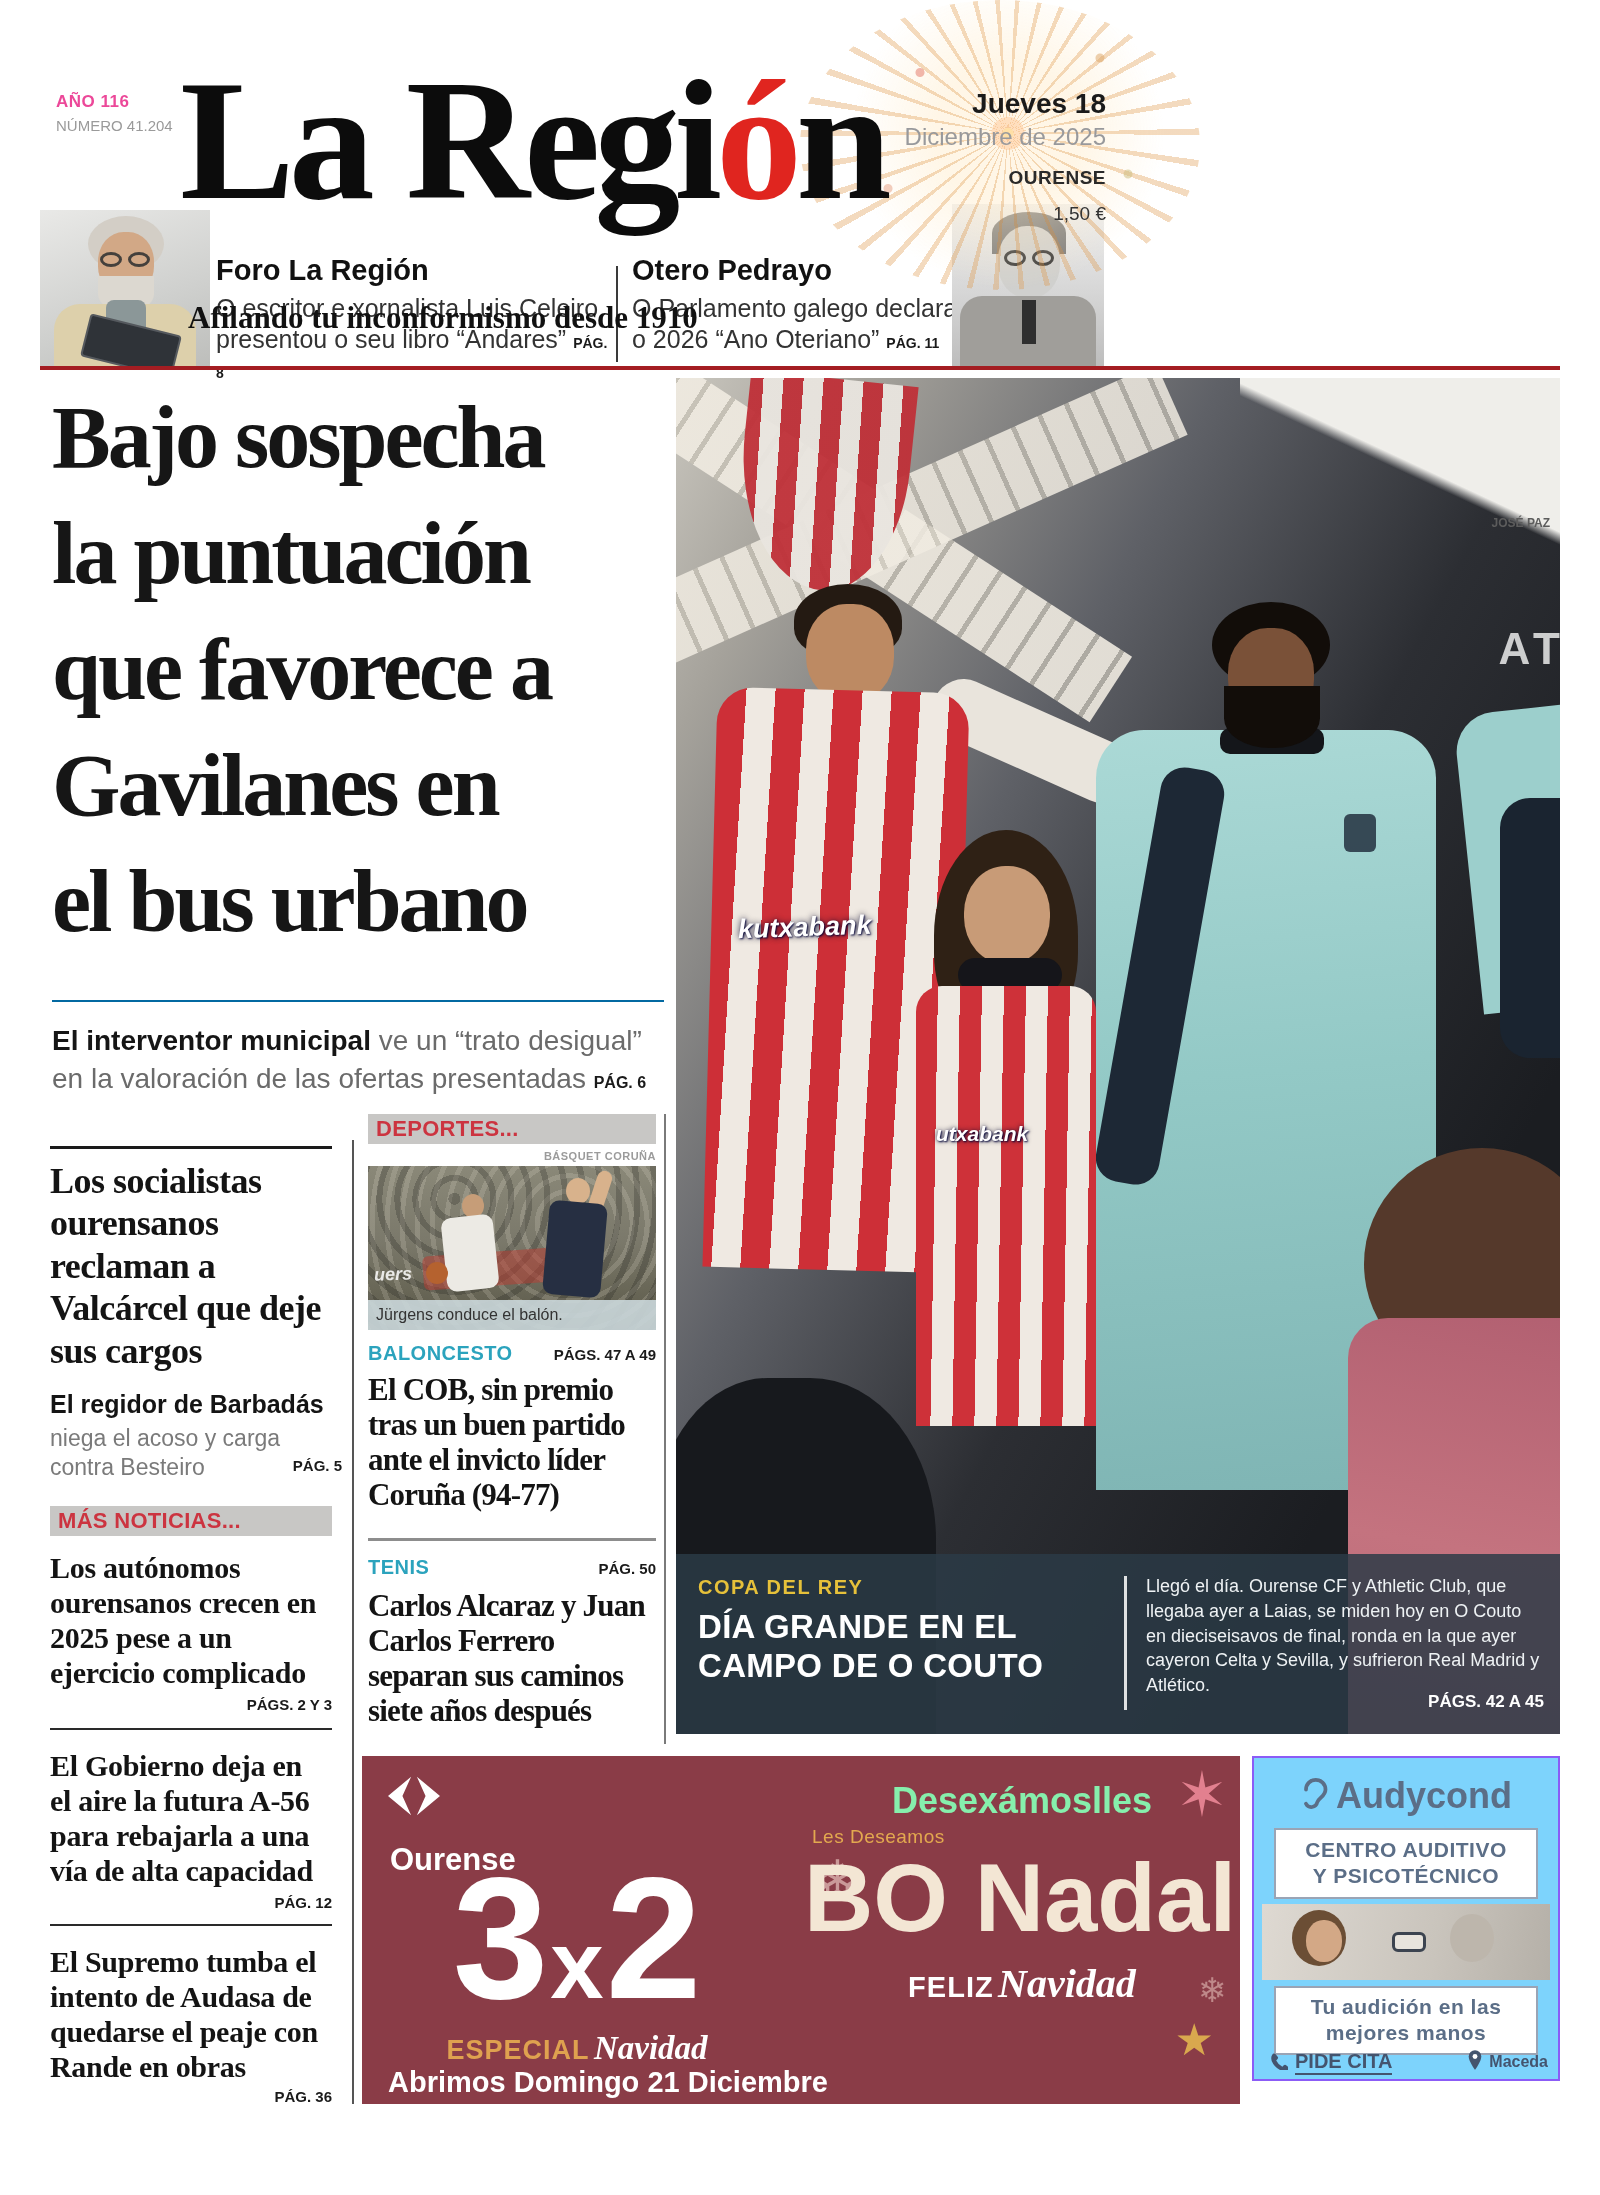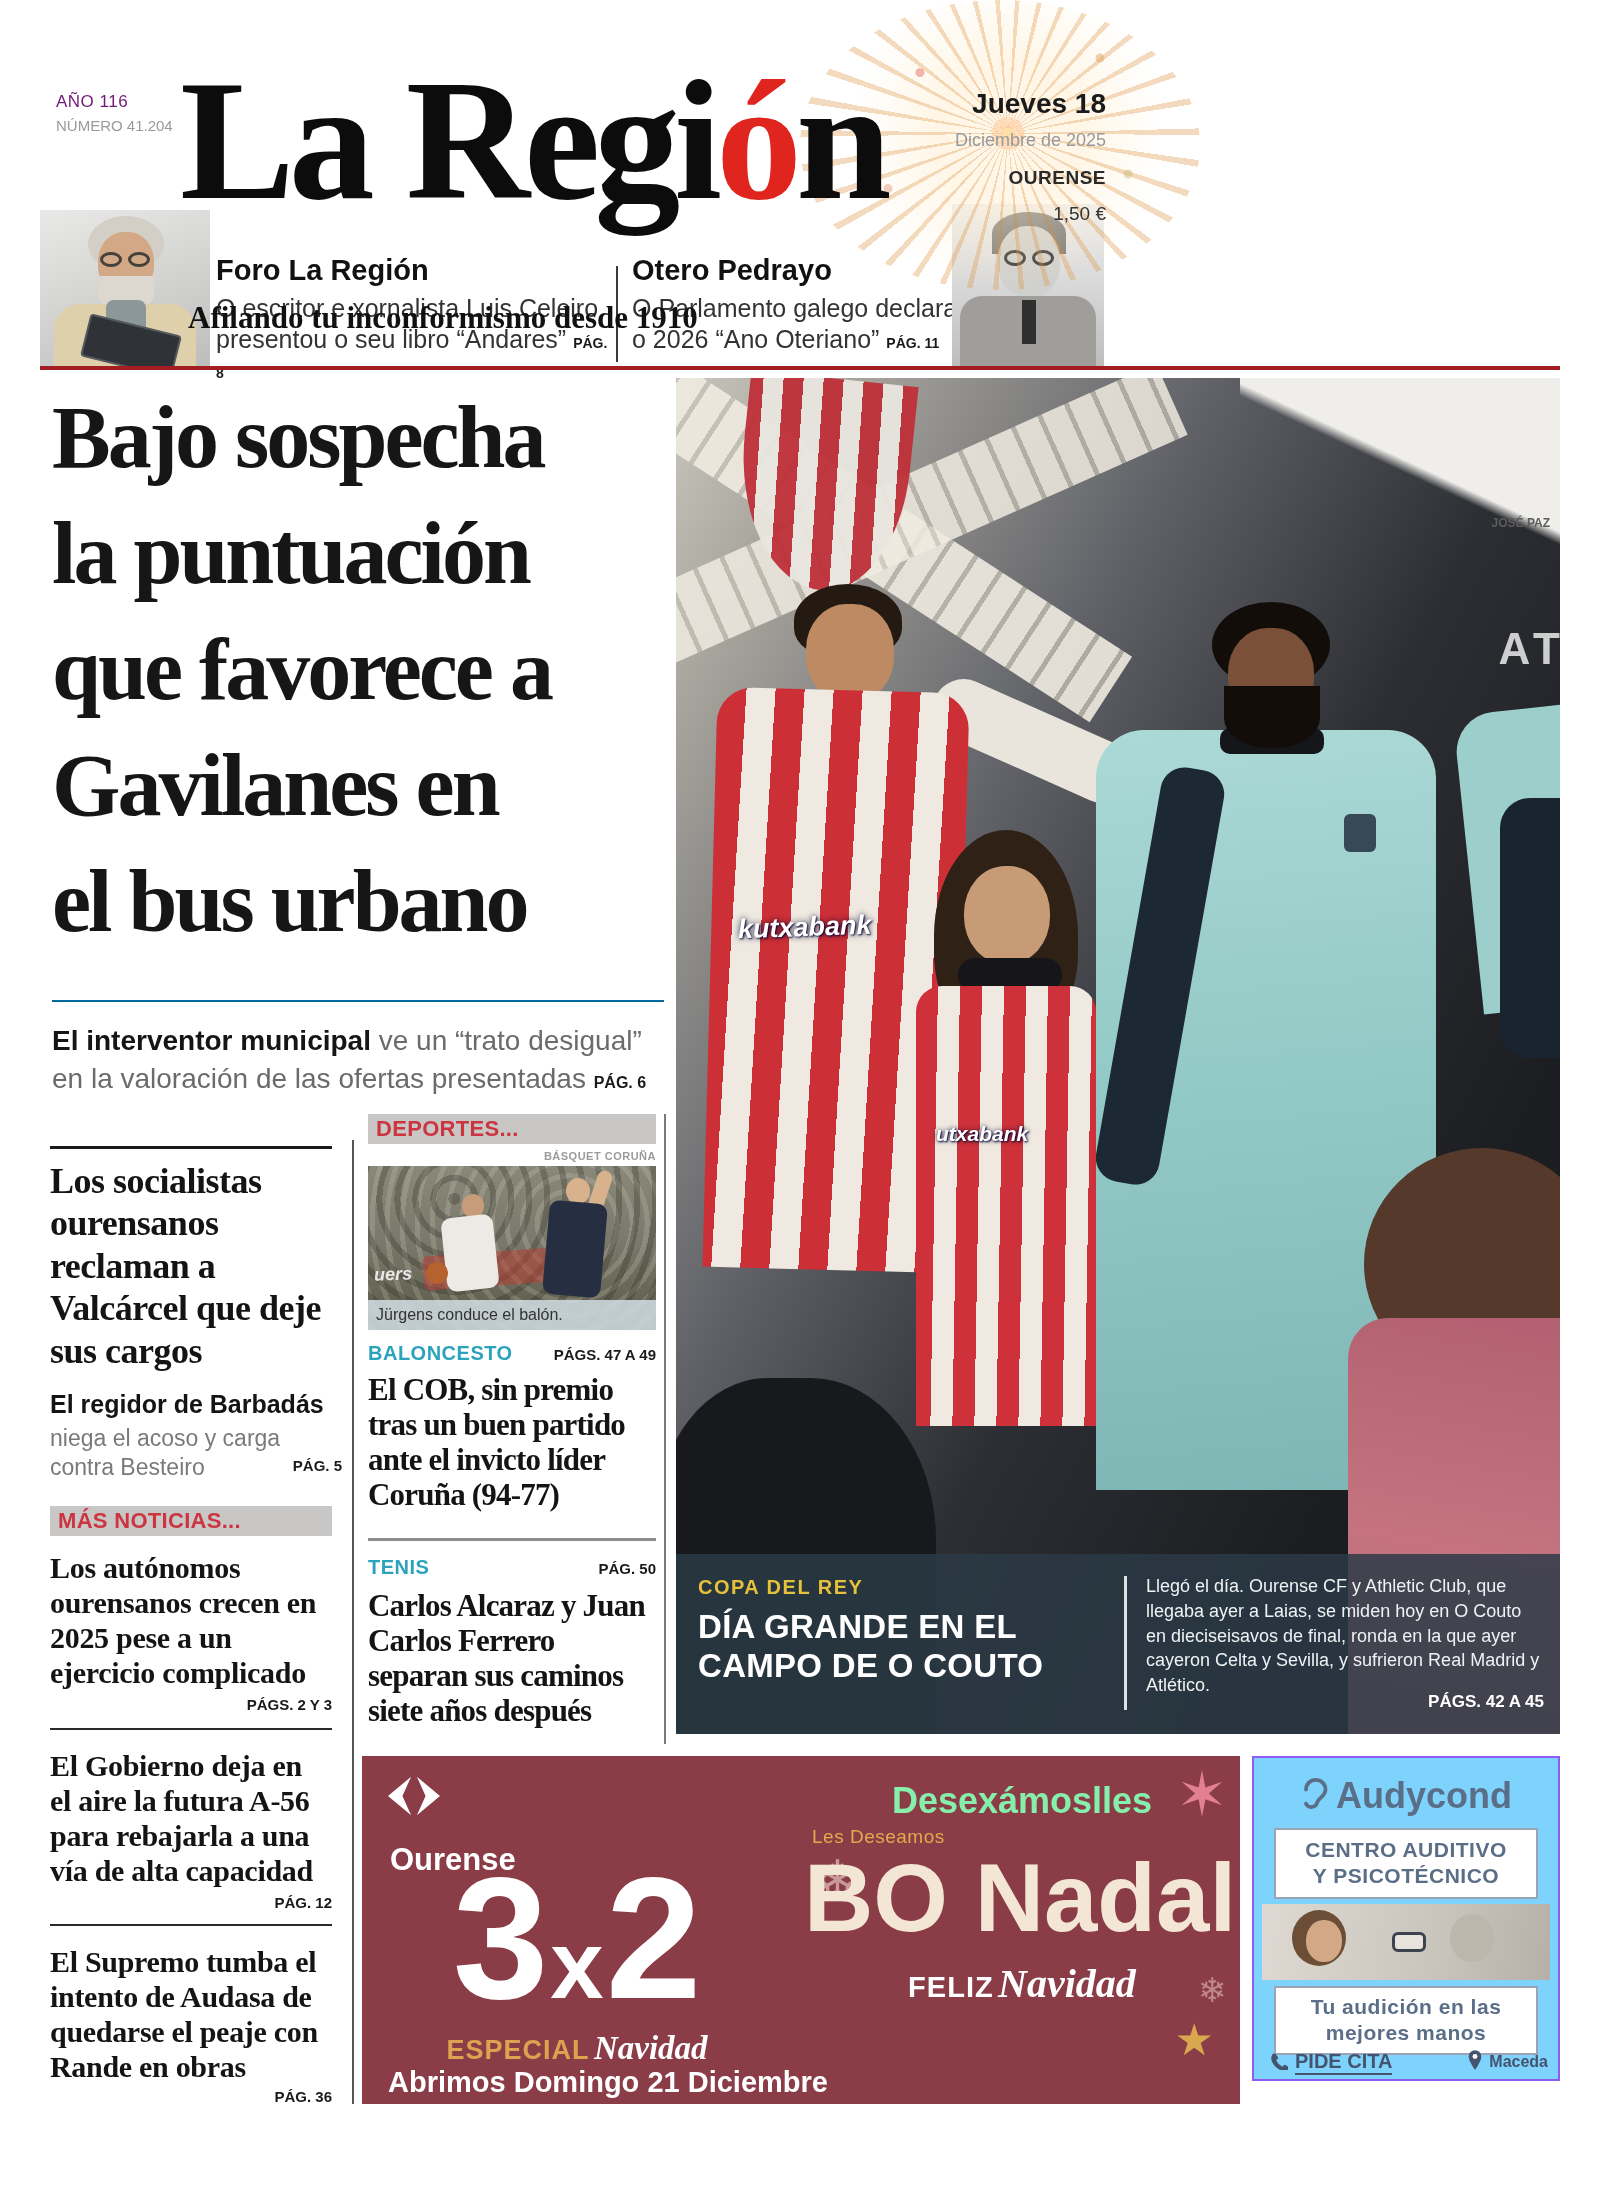--- a/index.html
+++ b/index.html
@@ -6,41 +6,41 @@
   html,body { background:#e8e8e8; }
   .page {
     position:relative; width:1600px; height:2195px; margin:0 auto;
     background:#ffffff; overflow:hidden;
     font-family:"Liberation Sans", sans-serif; color:#1a1a1a;
   }
   .abs { position:absolute; }
 
   
   #issue-info { left:56px; top:92px; }
-  .issue-year { font-weight:normal; font-size:17px; letter-spacing:.5px; color:#701a75; }
+  .issue-year { font-weight:bold; font-size:17px; letter-spacing:.5px; color:#ec4899; }
   .issue-number { font-size:15px; color:#9a9a9a; margin-top:5px; }
 
   #fireworks { left:800px; top:0; width:400px; height:290px; border-radius:50%; opacity:.8; z-index:1;
     background:
       radial-gradient(circle at 52% 46%, rgba(255,215,140,.95) 0 5px, rgba(255,160,80,.35) 6px 16px, transparent 17px),
       radial-gradient(circle at 30% 25%, rgba(220,80,60,.5) 0 4px, transparent 5px),
       radial-gradient(circle at 75% 20%, rgba(210,140,60,.5) 0 4px, transparent 5px),
       radial-gradient(circle at 82% 60%, rgba(190,170,90,.5) 0 4px, transparent 5px),
       radial-gradient(circle at 22% 65%, rgba(220,120,80,.45) 0 4px, transparent 5px),
       repeating-conic-gradient(from 3deg at 52% 46%, rgba(222,148,66,.42) 0deg 2deg, transparent 2deg 9.5deg),
       radial-gradient(circle at 52% 46%, rgba(255,235,200,.55) 0 28%, transparent 60%);
   }
   #masthead { left:180px; top:54px; z-index:3; }
   .masthead-title { font-family:"Liberation Serif", serif; font-weight:bold; font-size:172px; line-height:1; letter-spacing:-6px; color:#0c0c0c; white-space:nowrap; }
   .masthead-o { color:#e0251f; }
   #tagline { left:188px; top:300px; font-family:"Liberation Serif", serif; font-weight:bold; font-size:31px; color:#111; z-index:3; }
 
   #dateblock { left:900px; top:88px; width:206px; text-align:right; z-index:3; }
   .weekday { font-weight:bold; font-size:28px; color:#1a1a1a; }
-  .datetext { font-size:18px; color:#98999c; margin-top:10px; }
+  .datetext { font-size:24px; color:#98999c; margin-top:3px; }
   .city { font-weight:bold; font-size:19px; color:#2a2a2a; margin-top:16px; letter-spacing:.5px; }
   .price { font-size:19px; color:#333; margin-top:14px; }
 
   
   #photo-foro { left:40px; top:210px; width:170px; height:156px; overflow:hidden; background:linear-gradient(160deg,#e9e9e7,#cfd0ce 60%,#bdbebb); }
   .foro-hair { position:absolute; left:48px; top:6px; width:76px; height:56px; border-radius:50%; background:#d3cec6; }
   .foro-face { position:absolute; left:58px; top:22px; width:56px; height:64px; border-radius:46%; background:#d2a886; }
   .foro-gl1 { position:absolute; left:60px; top:42px; width:22px; height:15px; border:3px solid #44403c; border-radius:50%; }
   .foro-gl2 { position:absolute; left:88px; top:42px; width:22px; height:15px; border:3px solid #44403c; border-radius:50%; }
   .foro-beard { position:absolute; left:58px; top:66px; width:56px; height:36px; border-radius:0 0 50% 50%; background:#dcd8d0; }

